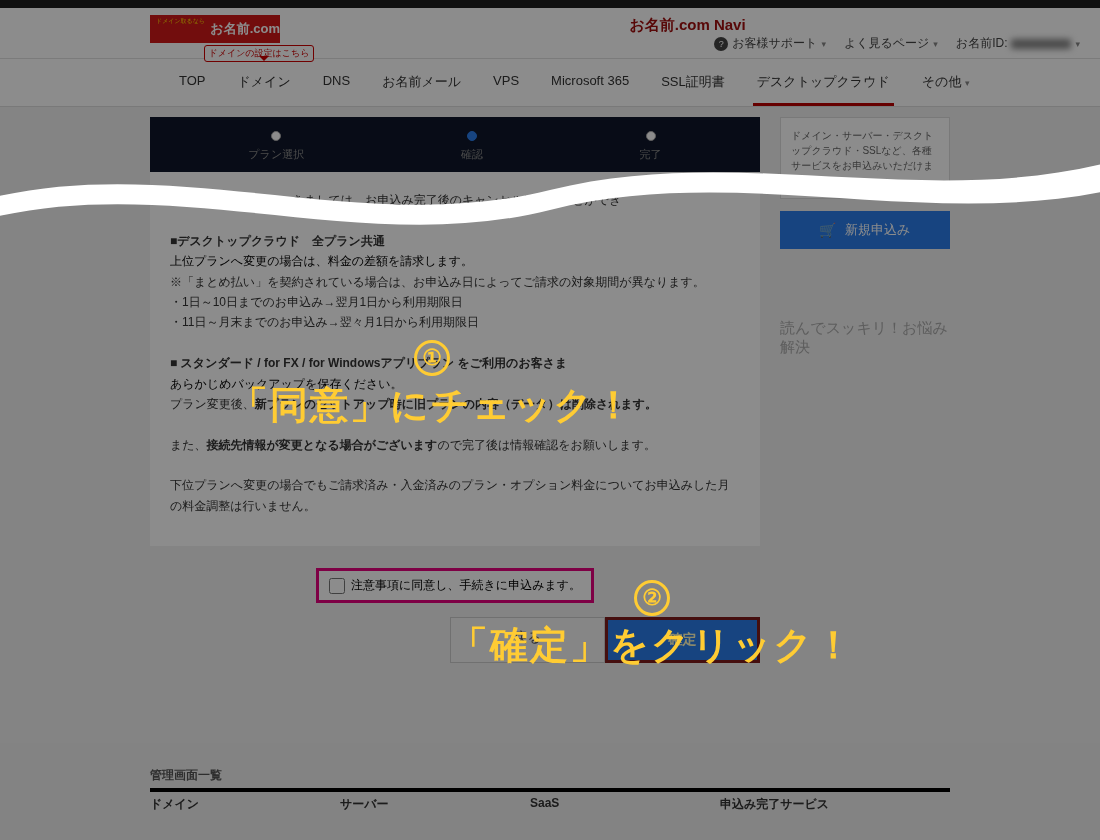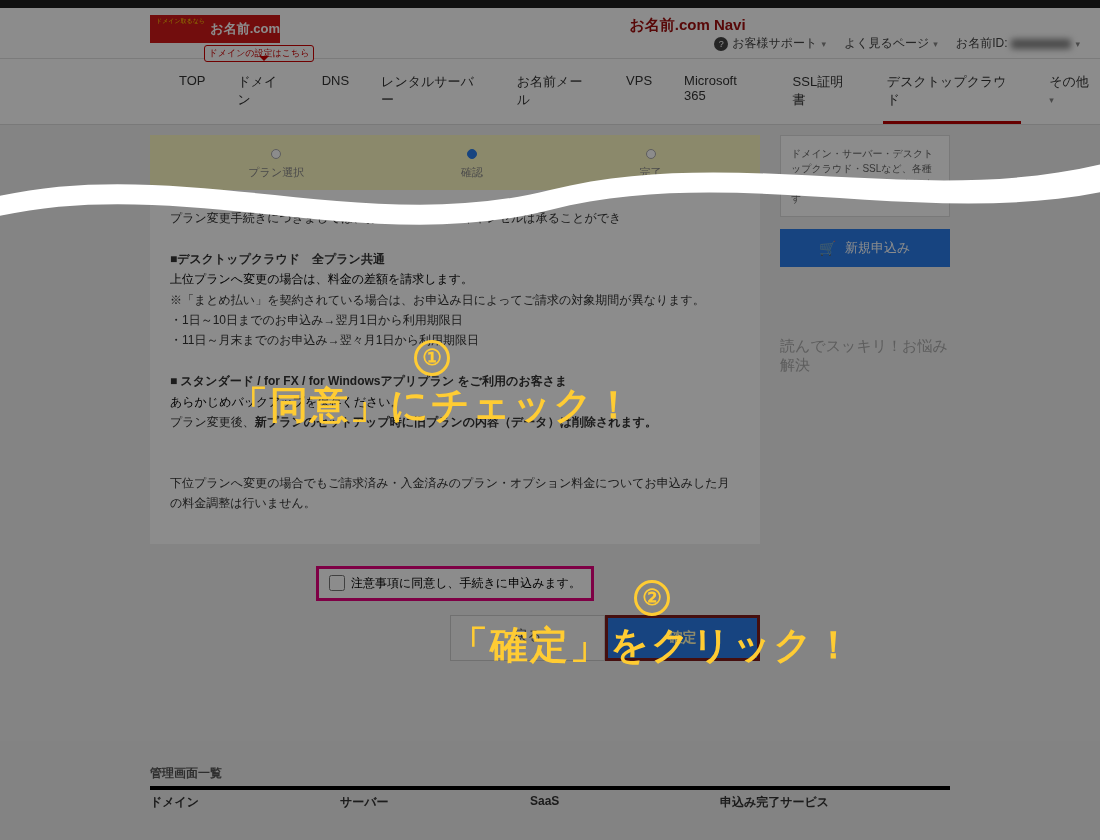--- a/index.html
+++ b/index.html
@@ -14,21 +14,21 @@
   .q-icon { display:inline-flex; width:14px; height:14px; border-radius:50%; background:#444; color:#fff; align-items:center; justify-content:center; font-size:9px; }
   .blur { filter:blur(3px); background:#888; width:60px; height:10px; display:inline-block; border-radius:2px; }
   .nav { background:#fff; display:flex; gap:24px; padding:8px 0 0 175px; font-size:13px; color:#333; position:relative; border-bottom:1px solid #ddd; }
   .nav-item { padding:6px 4px 12px; position:relative; }
   .nav-item.active { border-bottom:3px solid #b00; }
   .domain-badge { position:absolute; top:-22px; left:-30px; border:1px solid #c00; color:#c00; font-size:9px; padding:1px 4px; border-radius:3px; background:#fff; white-space:nowrap; }
   .domain-badge::after { content:""; position:absolute; bottom:-5px; left:50%; border:5px solid transparent; border-top-color:#c00; }
   .main-wrap { display:flex; padding:10px 150px 0 150px; gap:20px; }
   .main-col { flex:1; }
   .side-col { width:170px; }
-  .stepper { display:flex; justify-content:space-around; padding:14px 20px 10px; background:#fef9c3; font-size:11px; color:#888; }
+  .stepper { display:flex; justify-content:space-around; padding:14px 20px 10px; background:#0f172a; font-size:11px; color:#888; }
   .step { display:flex; flex-direction:column; align-items:center; gap:6px; }
   .step-dot { width:10px; height:10px; border:1px solid #aaa; border-radius:50%; background:#fff; }
   .step.current .step-dot { background:#2b7de9; border-color:#2b7de9; }
   .side-box { background:#fff; border:1px solid #ddd; padding:10px; font-size:10px; color:#666; line-height:1.5; margin-bottom:12px; }
   .apply-btn { background:#2b7de9; color:#fff; text-align:center; padding:10px 4px; font-size:13px; display:flex; align-items:center; justify-content:center; gap:8px; }
   .cart-icon { font-size:14px; }
   .side-note { font-size:15px; color:#aaa; margin-top:70px; }
   .content-card { background:#fff; padding:18px 20px 30px; font-size:12px; color:#333; line-height:1.7; position:relative; }
   .red-text { color:#000000; }
   .bold { font-weight:bold; }
@@ -81,21 +81,20 @@
   </div>
 </div>
 
 <div class="nav">
   <div class="nav-item">TOP</div>
   <div class="nav-item" style="position:relative;">
     <span class="domain-badge">ドメインの設定はこちら</span>
     <span>ドメイン</span>
   </div>
   <div class="nav-item">DNS</div>
-  <div class="nav-item">レンタルサーバー</div>
   <div class="nav-item">お名前メール</div>
   <div class="nav-item">VPS</div>
   <div class="nav-item">Microsoft 365</div>
   <div class="nav-item">SSL証明書</div>
   <div class="nav-item active">デスクトップクラウド</div>
   <div class="nav-item"><span>その他</span> <span class="chev">▾</span></div>
 </div>
 
 <div class="main-wrap">
   <div class="main-col">
@@ -120,20 +119,21 @@
       <p class="bold">■デスクトップクラウド　全プラン共通</p>
       <p class="red-text">上位プランへ変更の場合は、料金の差額を請求します。</p>
       <p>※「まとめ払い」を契約されている場合は、お申込み日によってご請求の対象期間が異なります。</p>
       <p>・1日～10日までのお申込み→翌月1日から利用期限日</p>
       <p>・11日～月末までのお申込み→翌々月1日から利用期限日</p>
       <br>
       <p class="bold">■ スタンダード / for FX / for Windowsアプリプラン をご利用のお客さま</p>
       <p class="red-text">あらかじめバックアップを保存ください。</p>
       <p><span>プラン変更後、</span><span class="bold">新プランのセットアップ時に旧プランの内容（データ）は削除されます。</span></p>
       <br>
+      <p><span>また、</span><span class="bold">接続先情報が変更となる場合がございます</span><span>ので完了後は情報確認をお願いします。</span></p>
       <br>
       <p>下位プランへ変更の場合でもご請求済み・入金済みのプラン・オプション料金についてお申込みした月の料金調整は行いません。</p>
     </div>
 
     <div class="agree-row">
       <label class="agree-box">
         <input type="checkbox" style="">
         <span>注意事項に同意し、手続きに申込みます。</span>
       </label>
     </div>

